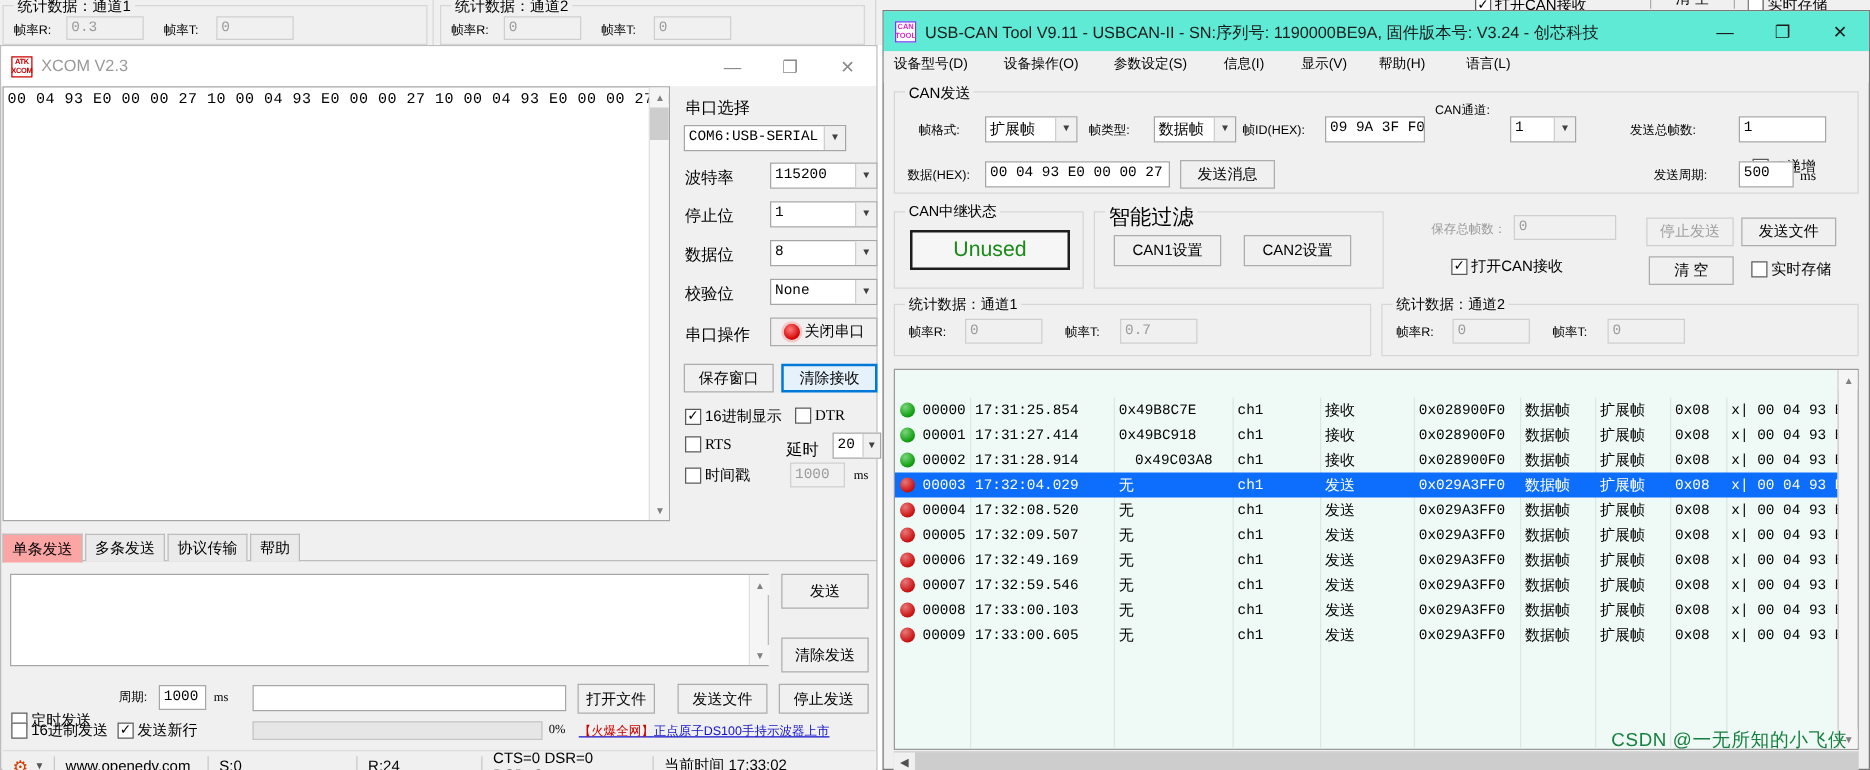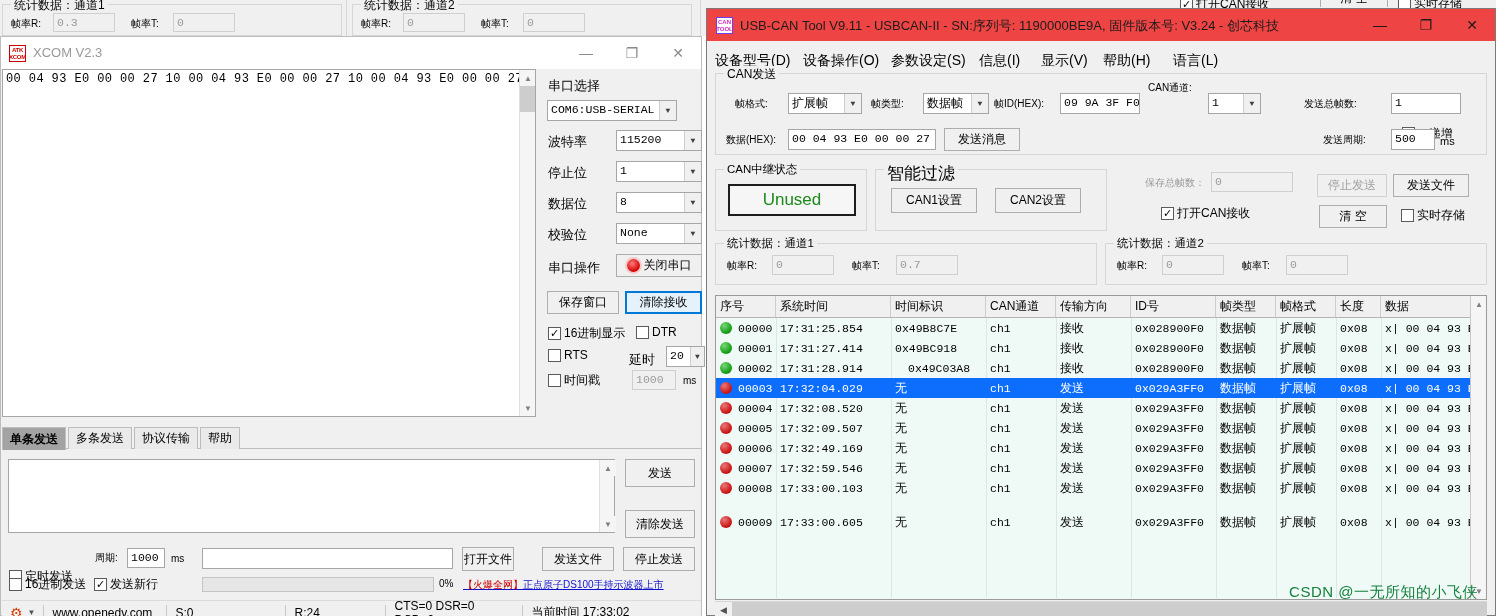--- a/index.html
+++ b/index.html
@@ -45,21 +45,21 @@
     font-size:12px; color:#000; white-space:nowrap; user-select:none;
   }
   .btn.dis { color:#a0a0a0; border-color:#cfcfcf; background:#f0f0f0; }
   .btn.focus { border:2px solid #0078d7; background:#e6f2fb; }
   .chk { position:absolute; display:flex; align-items:center; font-size:12px; white-space:nowrap; }
   .chk .bx {
     width:13px; height:13px; border:1px solid #5a5a5a; background:#fff;
     margin-right:3px; display:flex; align-items:center; justify-content:center;
     font-size:11px; line-height:1; color:#000; flex:0 0 auto;
   }
-  .mono { font-family:Liberation Sans, sans-serif;text-align:right; }
+  .mono { font-family:Liberation Serif, serif;text-align:right; }
 
   
   #bgwin { position:absolute; left:0; top:0; width:1496px; height:36px; background:#f0f0f0; }
   #bgwin .sep { position:absolute; top:0; width:1px; height:36px; background:#d6d6d6; }
 
   
   #xcom {
     position:absolute; left:0; top:36px; width:702px; height:580px;
     background:#f0f0f0; border:1px solid #bdbdbd;
   }
@@ -96,21 +96,21 @@
   
   #xcom-right { position:absolute; left:537px; top:32px; width:163px; height:348px; background:#f0f0f0; }
 
   
   .tabbar { position:absolute; height:22px; }
   .tab {
     position:absolute; top:0; height:22px; padding:0 7px;
     display:flex; align-items:center; font-size:12px; border:1px solid #bdbdbd;
     background:#eaeaea; border-bottom:none;
   }
-  .tab.on { background:#a3a3a3; height:23px; top:0; font-weight:bold; }
+  .tab.on { background:#fca5a5; height:23px; top:0; font-weight:normal; }
 
   #xcom-send {
     position:absolute; left:7px; top:422px; width:607px; height:74px;
     background:#fff; border:1px solid #a6a6a6;
   }
   #xcom-status {
     position:absolute; left:1px; top:563px; width:699px; height:24px;
     background:#f0f0f0; border-top:1px solid #dcdcdc; display:flex; align-items:center;
   }
   #xcom-status .cell { padding:0 8px; font-size:12px; height:24px; display:flex; align-items:center; }
@@ -119,30 +119,30 @@
 
   .prog {
     position:absolute; background:#e6e6e6; border:1px solid #c4c4c4;
   }
 
   
   #can {
     position:absolute; left:706px; top:8px; width:790px; height:608px;
     background:#f0f0f0; border:1px solid #7a7a7a;
   }
-  #can-title { position:absolute; left:0; top:0; width:788px; height:32px; background:#ef4444; }
+  #can-title { position:absolute; left:0; top:0; width:788px; height:32px; background:#5eead4; }
   #can-logo {
     position:absolute; left:9px; top:8px; width:17px; height:17px;
     border:1px solid #6f3cf0; color:#d42ac0; font-size:6px; font-weight:bold;
     display:flex; flex-direction:column; align-items:center; justify-content:center;
     line-height:7px; background:#fff;
   }
   #can-title .t { position:absolute; left:33px; top:8px; font-size:13px; color:#1c1c1c; }
   #can-menu { position:absolute; left:0; top:32px; width:788px; height:25px; background:#f0f0f0; }
-  .mi { position:absolute; top:11px; height:18px; display:flex; align-items:center; font-size:14px; }
+  .mi { position:absolute; top:0; height:18px; display:flex; align-items:center; font-size:11px; }
 
   
   #tbl {
     position:absolute; left:8px; top:286px; width:772px; height:305px;
     background:#effaf7; border:1px solid #9a9a9a; overflow:hidden;
   }
   #thead {
     position:absolute; left:0; top:0; height:22px; width:756px;
     background:#f0f0f0; border-bottom:1px solid #b4b4b4;
   }
@@ -336,21 +336,21 @@
     </div>
 
     <div class="chk" style="left:8px; top:531px;">
       <span class="bx"></span>
       <span>定时发送</span>
     </div>
     <span class="lbl" style="left:94px; top:514px;">周期:</span>
     <div class="fld" style="left:126px; top:511px; width:38px; height:20px;">1000</div>
     <span class="lbl mono" style="left:170px; top:516px;">ms</span>
     <div class="fld" style="left:201px; top:511px; width:251px; height:21px;"></div>
-    <div class="btn" style="left:461px; top:510px; width:52px; height:24px;">
+    <div class="btn" style="left:461px; top:510px; width:62px; height:24px;">
       <span>打开文件</span>
     </div>
     <div class="btn" style="left:541px; top:510px; width:72px; height:24px;">
       <span>发送文件</span>
     </div>
     <div class="btn" style="left:622px; top:510px; width:72px; height:24px;">
       <span>停止发送</span>
     </div>
 
     <div class="chk" style="left:8px; top:539px;">
@@ -496,32 +496,20 @@
     </div>
     <div class="grp" style="left:398px; top:234px; width:382px; height:42px;">
       <span class="lg" style="font-size:11.5px;">统计数据：通道2</span>
       <span class="lbl" style="left:11px; top:15px;">帧率R:</span>
       <div class="fld ro" style="left:56px; top:11px; width:62px; height:20px;">0</div>
       <span class="lbl" style="left:136px; top:15px;">帧率T:</span>
       <div class="fld ro" style="left:180px; top:11px; width:62px; height:20px;">0</div>
     </div>
 
     <div id="tbl">
-      <div id="thead">
-          <div class="th" style="left: 0px; width: 60px;">序号</div>
-          <div class="th" style="left: 60px; width: 115px;">系统时间</div>
-          <div class="th" style="left: 175px; width: 95px;">时间标识</div>
-          <div class="th" style="left: 270px; width: 70px;">CAN通道</div>
-          <div class="th" style="left: 340px; width: 75px;">传输方向</div>
-          <div class="th" style="left: 415px; width: 85px;">ID号</div>
-          <div class="th" style="left: 500px; width: 60px;">帧类型</div>
-          <div class="th" style="left: 560px; width: 60px;">帧格式</div>
-          <div class="th" style="left: 620px; width: 45px;">长度</div>
-          <div class="th" style="left: 665px; width: 91px;">数据</div>
-        </div>
       <div class="gridv" style="left: 60px; height: 280px;"></div>
         <div class="gridv" style="left: 175px; height: 280px;"></div>
         <div class="gridv" style="left: 270px; height: 280px;"></div>
         <div class="gridv" style="left: 340px; height: 280px;"></div>
         <div class="gridv" style="left: 415px; height: 280px;"></div>
         <div class="gridv" style="left: 500px; height: 280px;"></div>
         <div class="gridv" style="left: 560px; height: 280px;"></div>
         <div class="gridv" style="left: 620px; height: 280px;"></div>
         <div class="gridv" style="left: 665px; height: 280px;"></div>
         <div id="tbody">
@@ -635,21 +623,21 @@
             <div class="td" style="left: 60px; width: 115px;">17:33:00.103</div>
             <div class="td cn" style="left: 175px; width: 95px;">无</div>
             <div class="td" style="left: 270px; width: 70px;">ch1</div>
             <div class="td cn" style="left: 340px; width: 75px;">发送</div>
             <div class="td" style="left: 415px; width: 85px;">0x029A3FF0</div>
             <div class="td cn" style="left: 500px; width: 60px;">数据帧</div>
             <div class="td cn" style="left: 560px; width: 60px;">扩展帧</div>
             <div class="td" style="left: 620px; width: 45px;">0x08</div>
             <div class="td" style="left: 665px; width: 91px;">x| 00 04 93 E0 00 00 27 10</div>
           </div>
-          <div class="trow" style="top: 216px;">
+          <div class="trow" style="top: 202px;">
             <span class="dot r"></span>
             <div class="td" style="left: 18px; width: 42px;">00009</div>
             <div class="td" style="left: 60px; width: 115px;">17:33:00.605</div>
             <div class="td cn" style="left: 175px; width: 95px;">无</div>
             <div class="td" style="left: 270px; width: 70px;">ch1</div>
             <div class="td cn" style="left: 340px; width: 75px;">发送</div>
             <div class="td" style="left: 415px; width: 85px;">0x029A3FF0</div>
             <div class="td cn" style="left: 500px; width: 60px;">数据帧</div>
             <div class="td cn" style="left: 560px; width: 60px;">扩展帧</div>
             <div class="td" style="left: 620px; width: 45px;">0x08</div>

